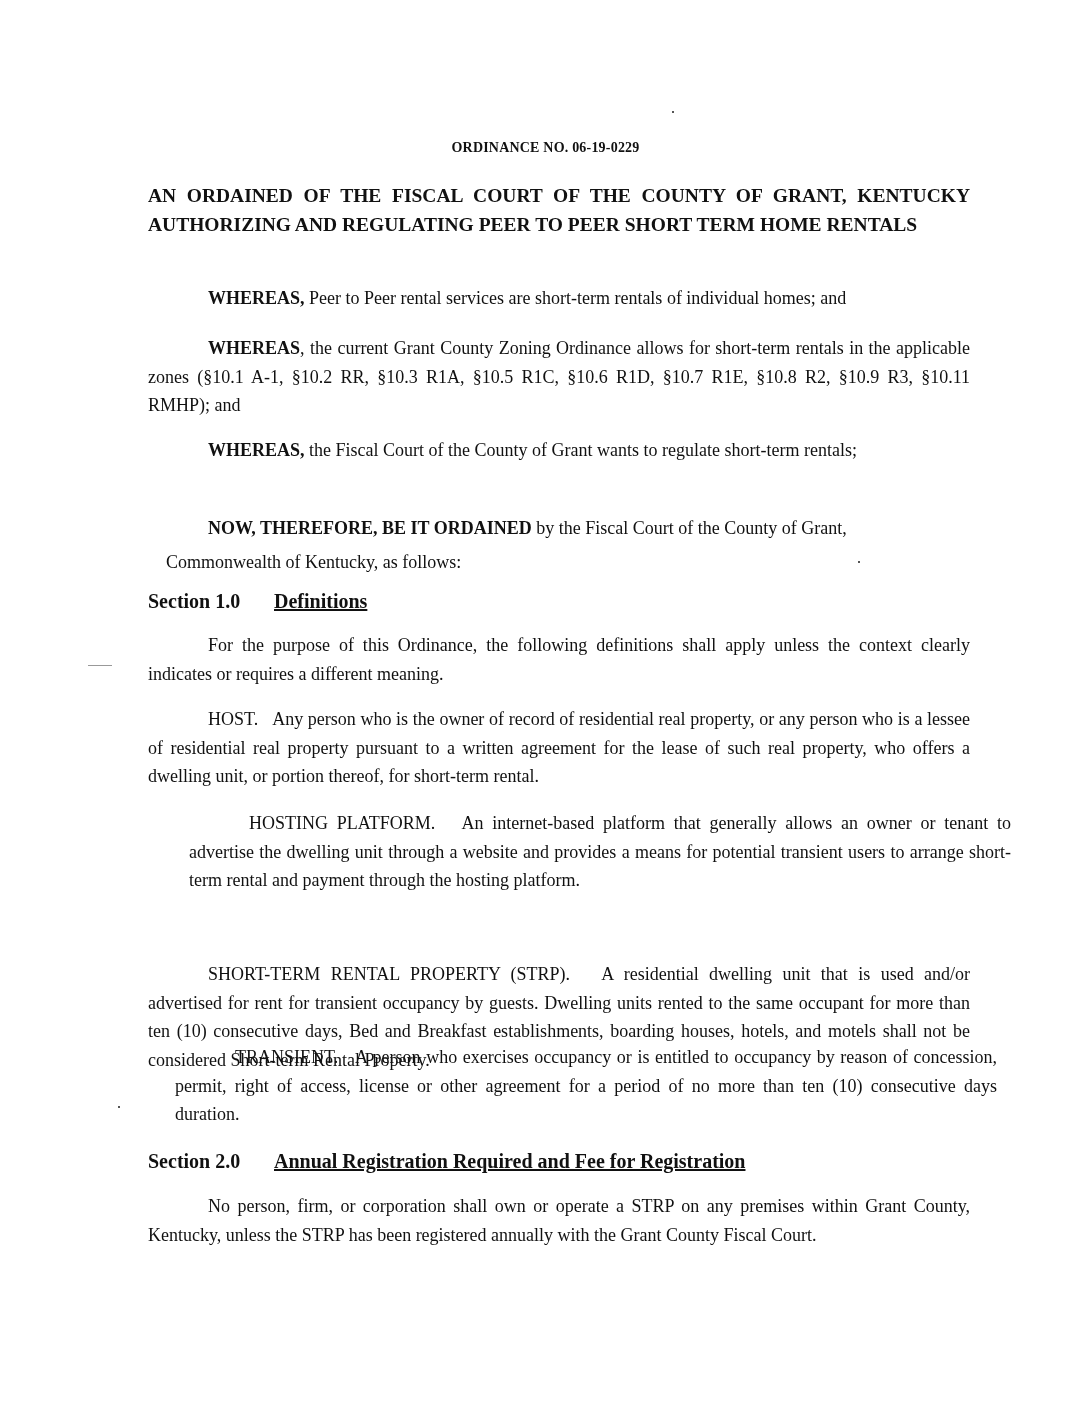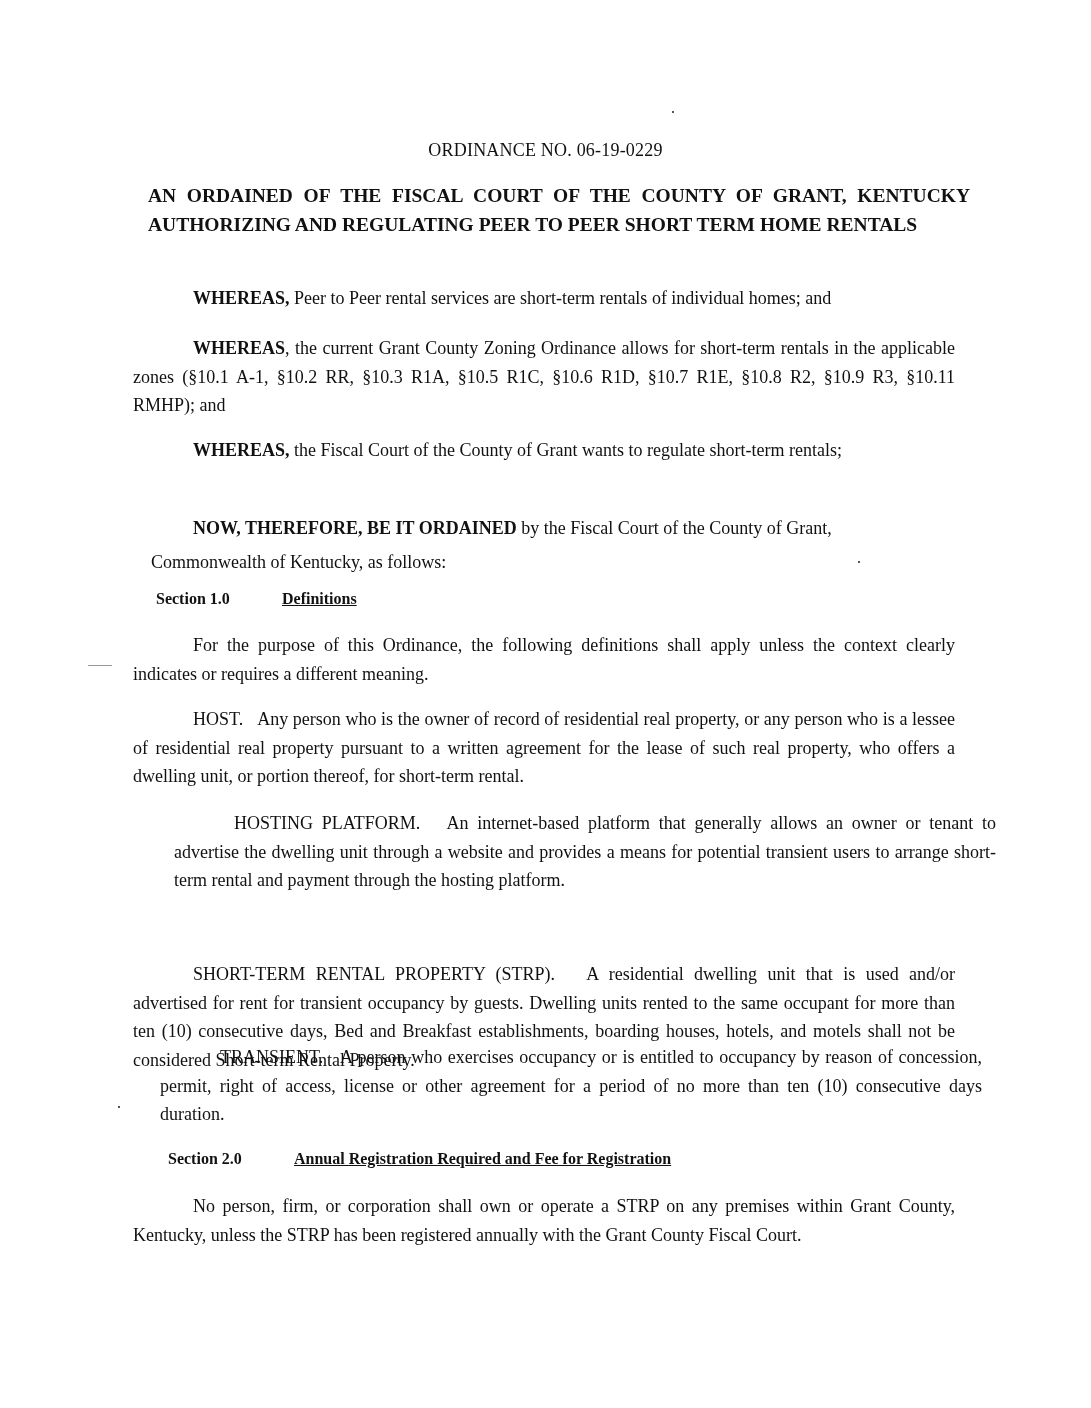--- a/index.html
+++ b/index.html
@@ -4,36 +4,36 @@
 <style>
   html, body { margin: 0; padding: 0; background: #ffffff; }
   body {
     width: 1091px; height: 1408px; position: relative; overflow: hidden;
     font-family: "Liberation Serif", "DejaVu Serif", serif;
     color: #111111;
   }
   .page { position: absolute; left: 0; top: 0; width: 1091px; height: 1408px; }
   .ord-no {
     position: absolute; top: 140px; left: 0; width: 100%;
-    text-align: center; font-weight: normal; font-size: 18px; letter-spacing: 0.2px;
+    text-align: center; font-weight: bold; font-size: 14px; letter-spacing: 0.2px;
   }
   .title {
     position: absolute; top: 181px; left: 148px; width: 822px;
     font-weight: bold; font-size: 19.5px; line-height: 29px;
     text-align: justify; text-align-last: left;
   }
   .para {
-    position: absolute; left: 133px; width: 822px;
+    position: absolute; left: 148px; width: 822px;
     font-size: 18px; line-height: 28.5px; text-align: justify;
   }
   .para .ind { display: inline-block; width: 60px; }
   .para b { font-weight: bold; }
   .last-left { text-align-last: left; }
   .section {
-    position: absolute; left: 156px; font-size: 16px; font-weight: bold;
+    position: absolute; left: 148px; font-size: 20px; font-weight: bold;
   }
   .section .num { display: inline-block; width: 126px; }
   .section .ttl { text-decoration: underline; }
   .speck { position: absolute; background: #555; }
 </style>
 </head>
 <body>
 
 <div class="page">
 
@@ -75,21 +75,21 @@
   </div>
 
   <div class="para last-left" style="top:912px;margin-top:48px;">
     <span class="ind"></span><span>SHORT-TERM RENTAL PROPERTY (STRP).</span>&nbsp;&nbsp;&nbsp;<span>A residential dwelling unit that is used and/or advertised for rent for transient occupancy by guests.  Dwelling units rented to the same occupant for more than ten (10) consecutive days, Bed and Breakfast establishments, boarding houses, hotels, and motels shall not be considered Short-term Rental Property.</span>
   </div>
 
   <div class="para last-left" style="top:1043px;margin-left:27px;">
     <span class="ind"></span><span>TRANSIENT.</span>&nbsp;&nbsp;&nbsp;<span>A person who exercises occupancy or is entitled to occupancy by reason of concession, permit, right of access, license or other agreement for a period of no more than ten (10) consecutive days duration.</span>
   </div>
 
-  <div class="section" style="top:1150px;margin-left:12px;">
+  <div class="section" style="top:1150px;">
     <span class="num">Section 2.0</span><span class="ttl">Annual Registration Required and Fee for Registration</span>
   </div>
 
   <div class="para last-left" style="top:1192px;">
     <span class="ind"></span><span>No person, firm, or corporation shall own or operate a STRP on any premises within Grant County, Kentucky, unless the STRP has been registered annually with the Grant County Fiscal Court.</span>
   </div>
 
   <div class="speck" style="left:672px; top:111px; width:2px; height:2px;"></div>
   <div class="speck" style="left:88px; top:665px; width:24px; height:1px; background:#999;"></div>
   <div class="speck" style="left:118px; top:1106px; width:2px; height:2px;"></div>

